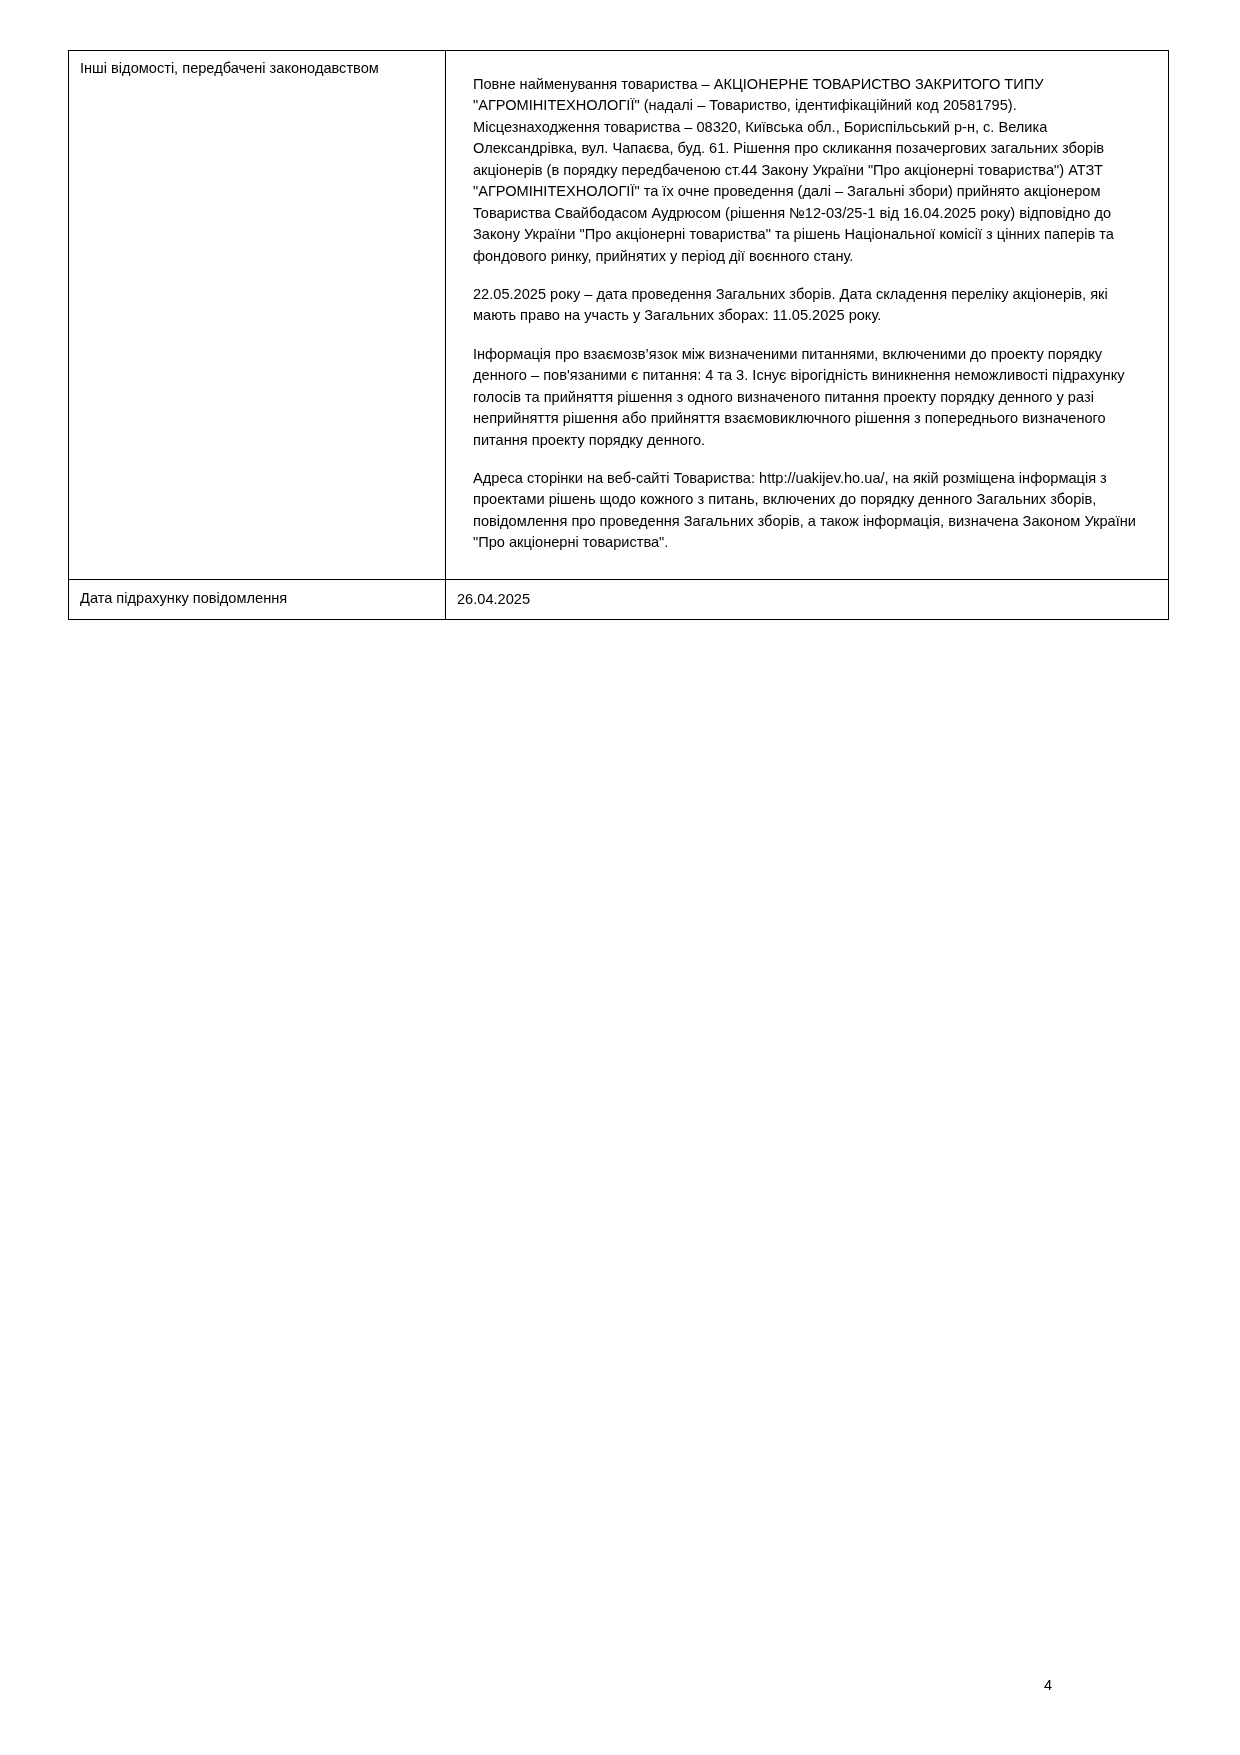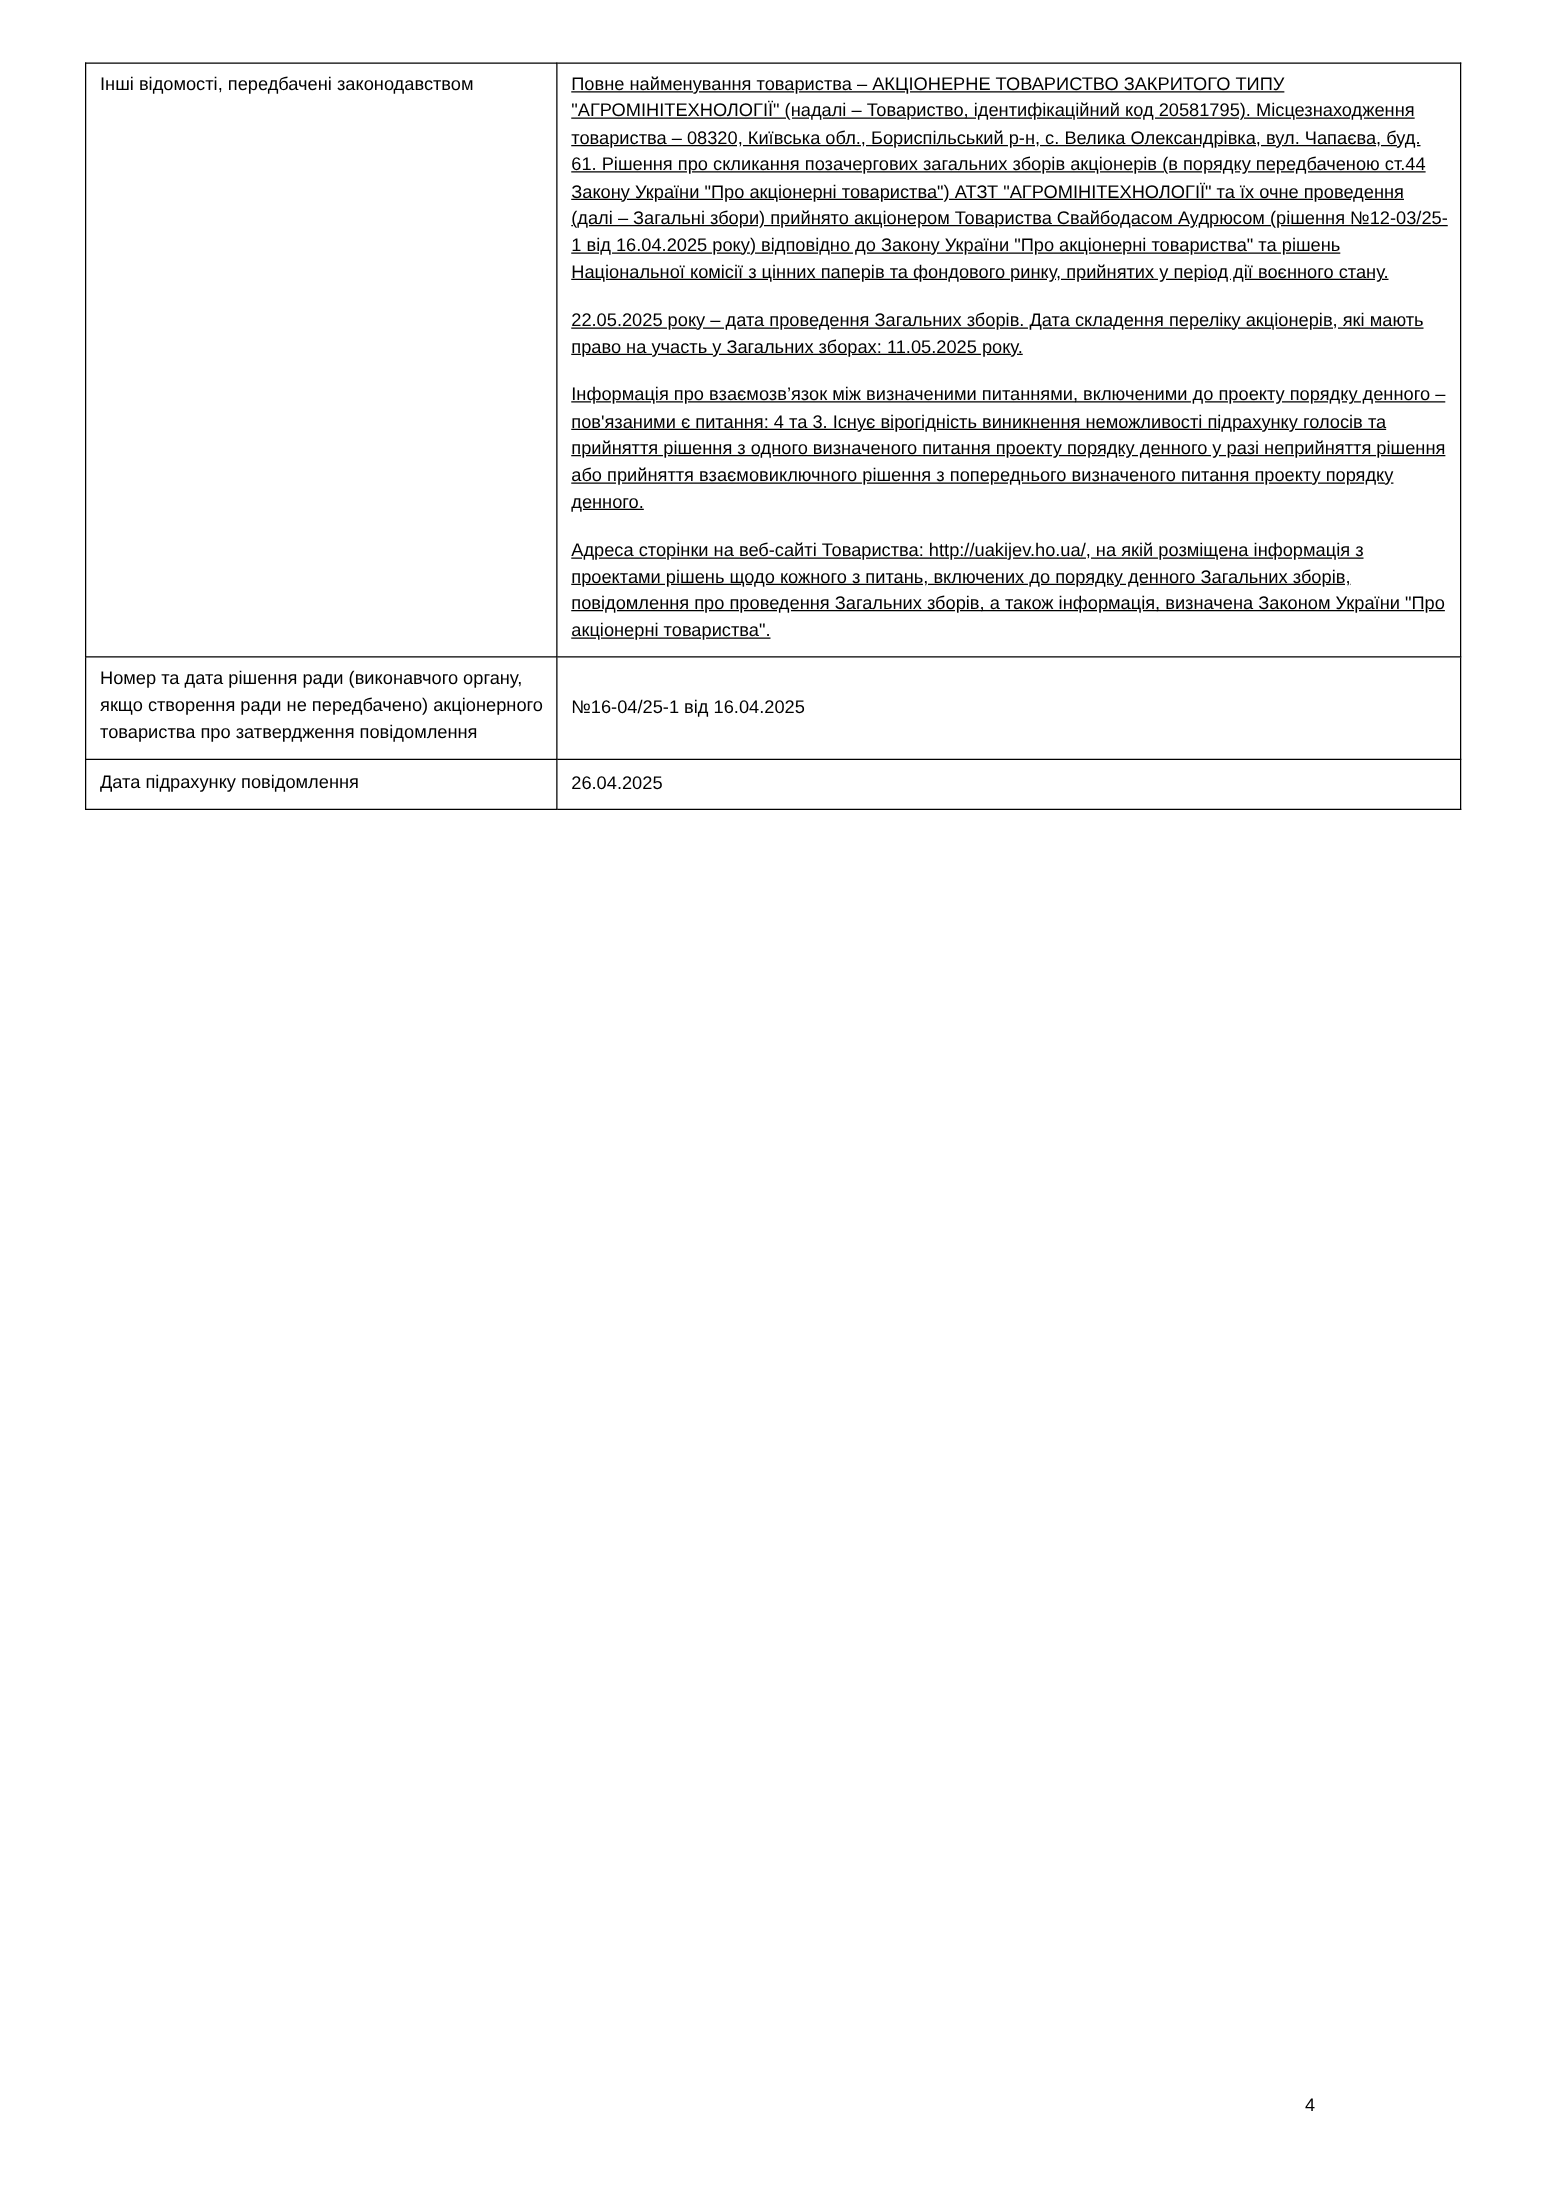--- a/index.html
+++ b/index.html
@@ -38,22 +38,21 @@
   .col-label { width: 377px; }
   .col-value { width: 723px; }
 
   .cell-label {
     vertical-align: middle;
   }
   .cell-label.top {
     vertical-align: top;
   }
   .value-para {
-    margin: 0;
-    text-decoration: underline;
+    margin: 16px;
   }
   .value-para + .value-para {
     margin-top: 17px;
   }
   .value-single {
     margin: 0;
     padding-top: 2px;
   }
   .row-mid td {
     vertical-align: middle;
@@ -80,26 +79,20 @@
       <tr>
         <td class="cell-label">Інші відомості, передбачені законодавством</td>
         <td>
           <p class="value-para">Повне найменування товариства – АКЦІОНЕРНЕ ТОВАРИСТВО ЗАКРИТОГО ТИПУ "АГРОМІНІТЕХНОЛОГІЇ" (надалі – Товариство, ідентифікаційний код 20581795). Місцезнаходження товариства – 08320, Київська обл., Бориспільський р-н, с. Велика Олександрівка, вул. Чапаєва, буд. 61. Рішення про скликання позачергових загальних зборів акціонерів (в порядку передбаченою ст.44 Закону України "Про акціонерні товариства") АТЗТ "АГРОМІНІТЕХНОЛОГІЇ" та їх очне проведення (далі – Загальні збори) прийнято акціонером Товариства Свайбодасом Аудрюсом (рішення №12-03/25-1 від 16.04.2025 року) відповідно до Закону України "Про акціонерні товариства" та рішень Національної комісії з цінних паперів та фондового ринку, прийнятих у період дії воєнного стану.</p>
           <p class="value-para">22.05.2025 року – дата проведення Загальних зборів. Дата складення переліку акціонерів, які мають право на участь у Загальних зборах: 11.05.2025 року.</p>
           <p class="value-para">Інформація про взаємозв’язок між визначеними питаннями, включеними до проекту порядку денного – пов'язаними є питання: 4 та 3. Існує вірогідність виникнення неможливості підрахунку голосів та прийняття рішення з одного визначеного питання проекту порядку денного у разі неприйняття рішення або прийняття взаємовиключного рішення з попереднього визначеного питання проекту порядку денного.</p>
           <p class="value-para">Адреса сторінки на веб-сайті Товариства: http://uakijev.ho.ua/, на якій розміщена інформація з проектами рішень щодо кожного з питань, включених до порядку денного Загальних зборів, повідомлення про проведення Загальних зборів, а також інформація, визначена Законом України "Про акціонерні товариства".</p>
         </td>
       </tr>
       <tr class="row-mid">
-        <td class="cell-label top">Номер та дата рішення ради (виконавчого органу, якщо створення ради не передбачено) акціонерного товариства про затвердження повідомлення</td>
-        <td>
-          <p class="value-single">№16-04/25-1 від 16.04.2025</p>
-        </td>
-      </tr>
-      <tr class="row-mid">
         <td class="cell-label">Дата підрахунку повідомлення</td>
         <td>
           <p class="value-single">26.04.2025</p>
         </td>
       </tr>
     </tbody>
   </table>
 
   <div class="page-number">4</div>
 

